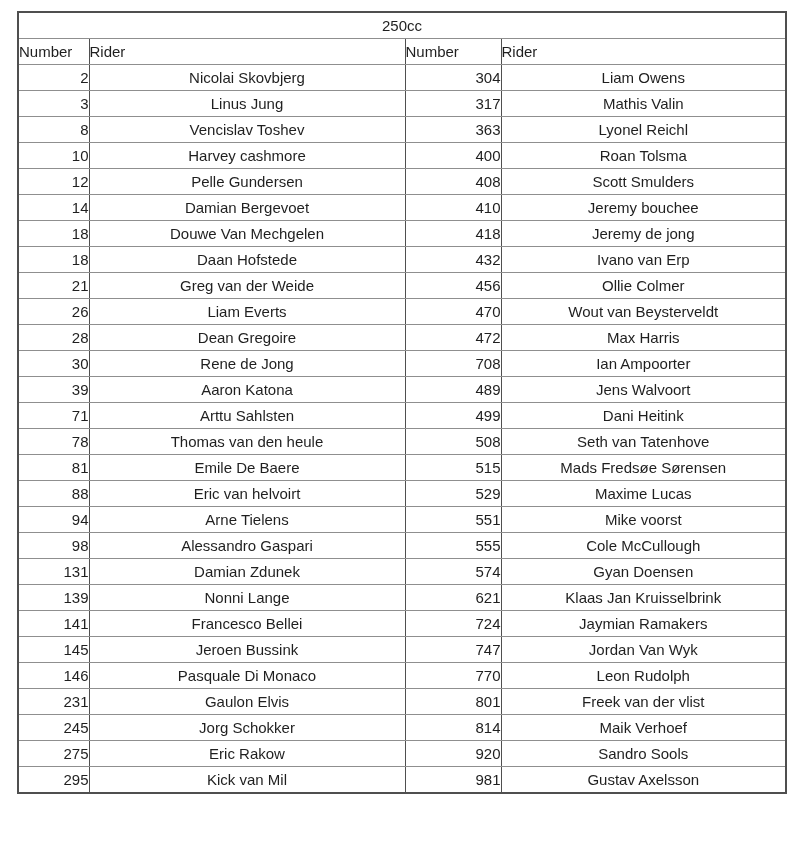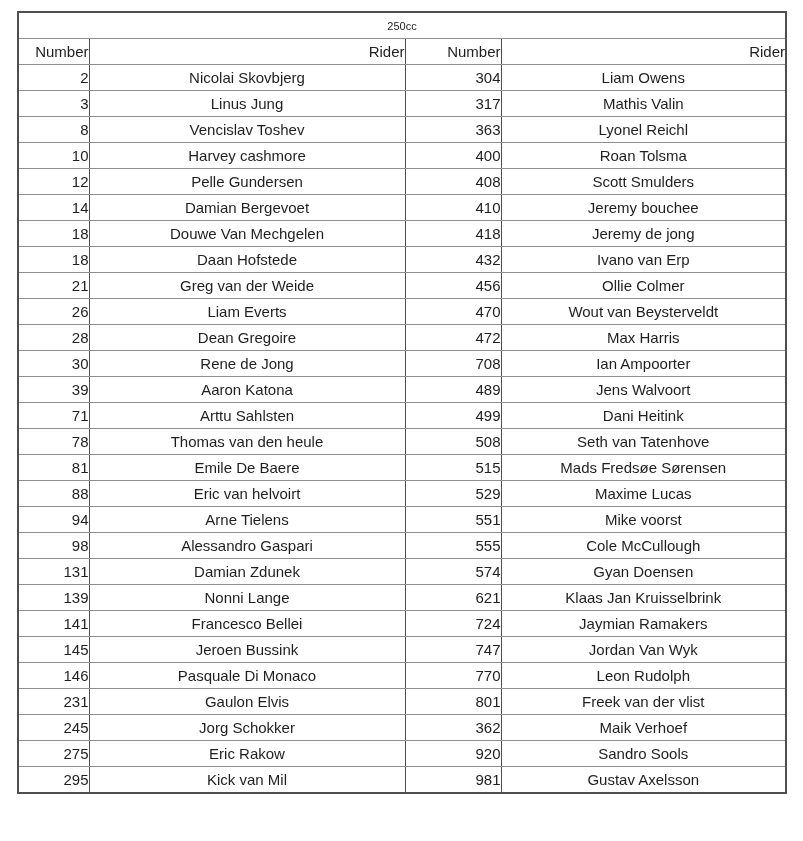--- a/index.html
+++ b/index.html
@@ -37,26 +37,26 @@
     padding: 0;
     overflow: hidden;
     white-space: nowrap;
     font-weight: normal;
     vertical-align: middle;
   }
   .title-cell {
     height: 25px;
     text-align: center;
     font-weight: bold;
-    font-size: 11px;
+    font-size: 15px;
     border-bottom: 1px solid #4f4f4f;
   }
   .header-row th {
     height: 25px;
-    text-align: right;
+    text-align: left;
     border-bottom: 1px solid #4f4f4f;
   }
   .header-num { padding-left: 5px; }
   .header-rider { padding-left: 7px; margin-top: 36px; }
   tbody td { height: 25px; }
   .num-cell {
     text-align: right;
     padding-right: 5px;
   }
   .rider-cell {
@@ -233,21 +233,21 @@
         </tr>
         <tr>
           <td class="num-cell">231</td>
           <td class="rider-cell">Gaulon Elvis</td>
           <td class="num-cell">801</td>
           <td class="rider-cell">Freek van der vlist</td>
         </tr>
         <tr>
           <td class="num-cell">245</td>
           <td class="rider-cell">Jorg Schokker</td>
-          <td class="num-cell">362</td>
+          <td class="num-cell">814</td>
           <td class="rider-cell">Maik Verhoef</td>
         </tr>
         <tr>
           <td class="num-cell">275</td>
           <td class="rider-cell">Eric Rakow</td>
           <td class="num-cell">920</td>
           <td class="rider-cell">Sandro Sools</td>
         </tr>
         <tr>
           <td class="num-cell">295</td>

